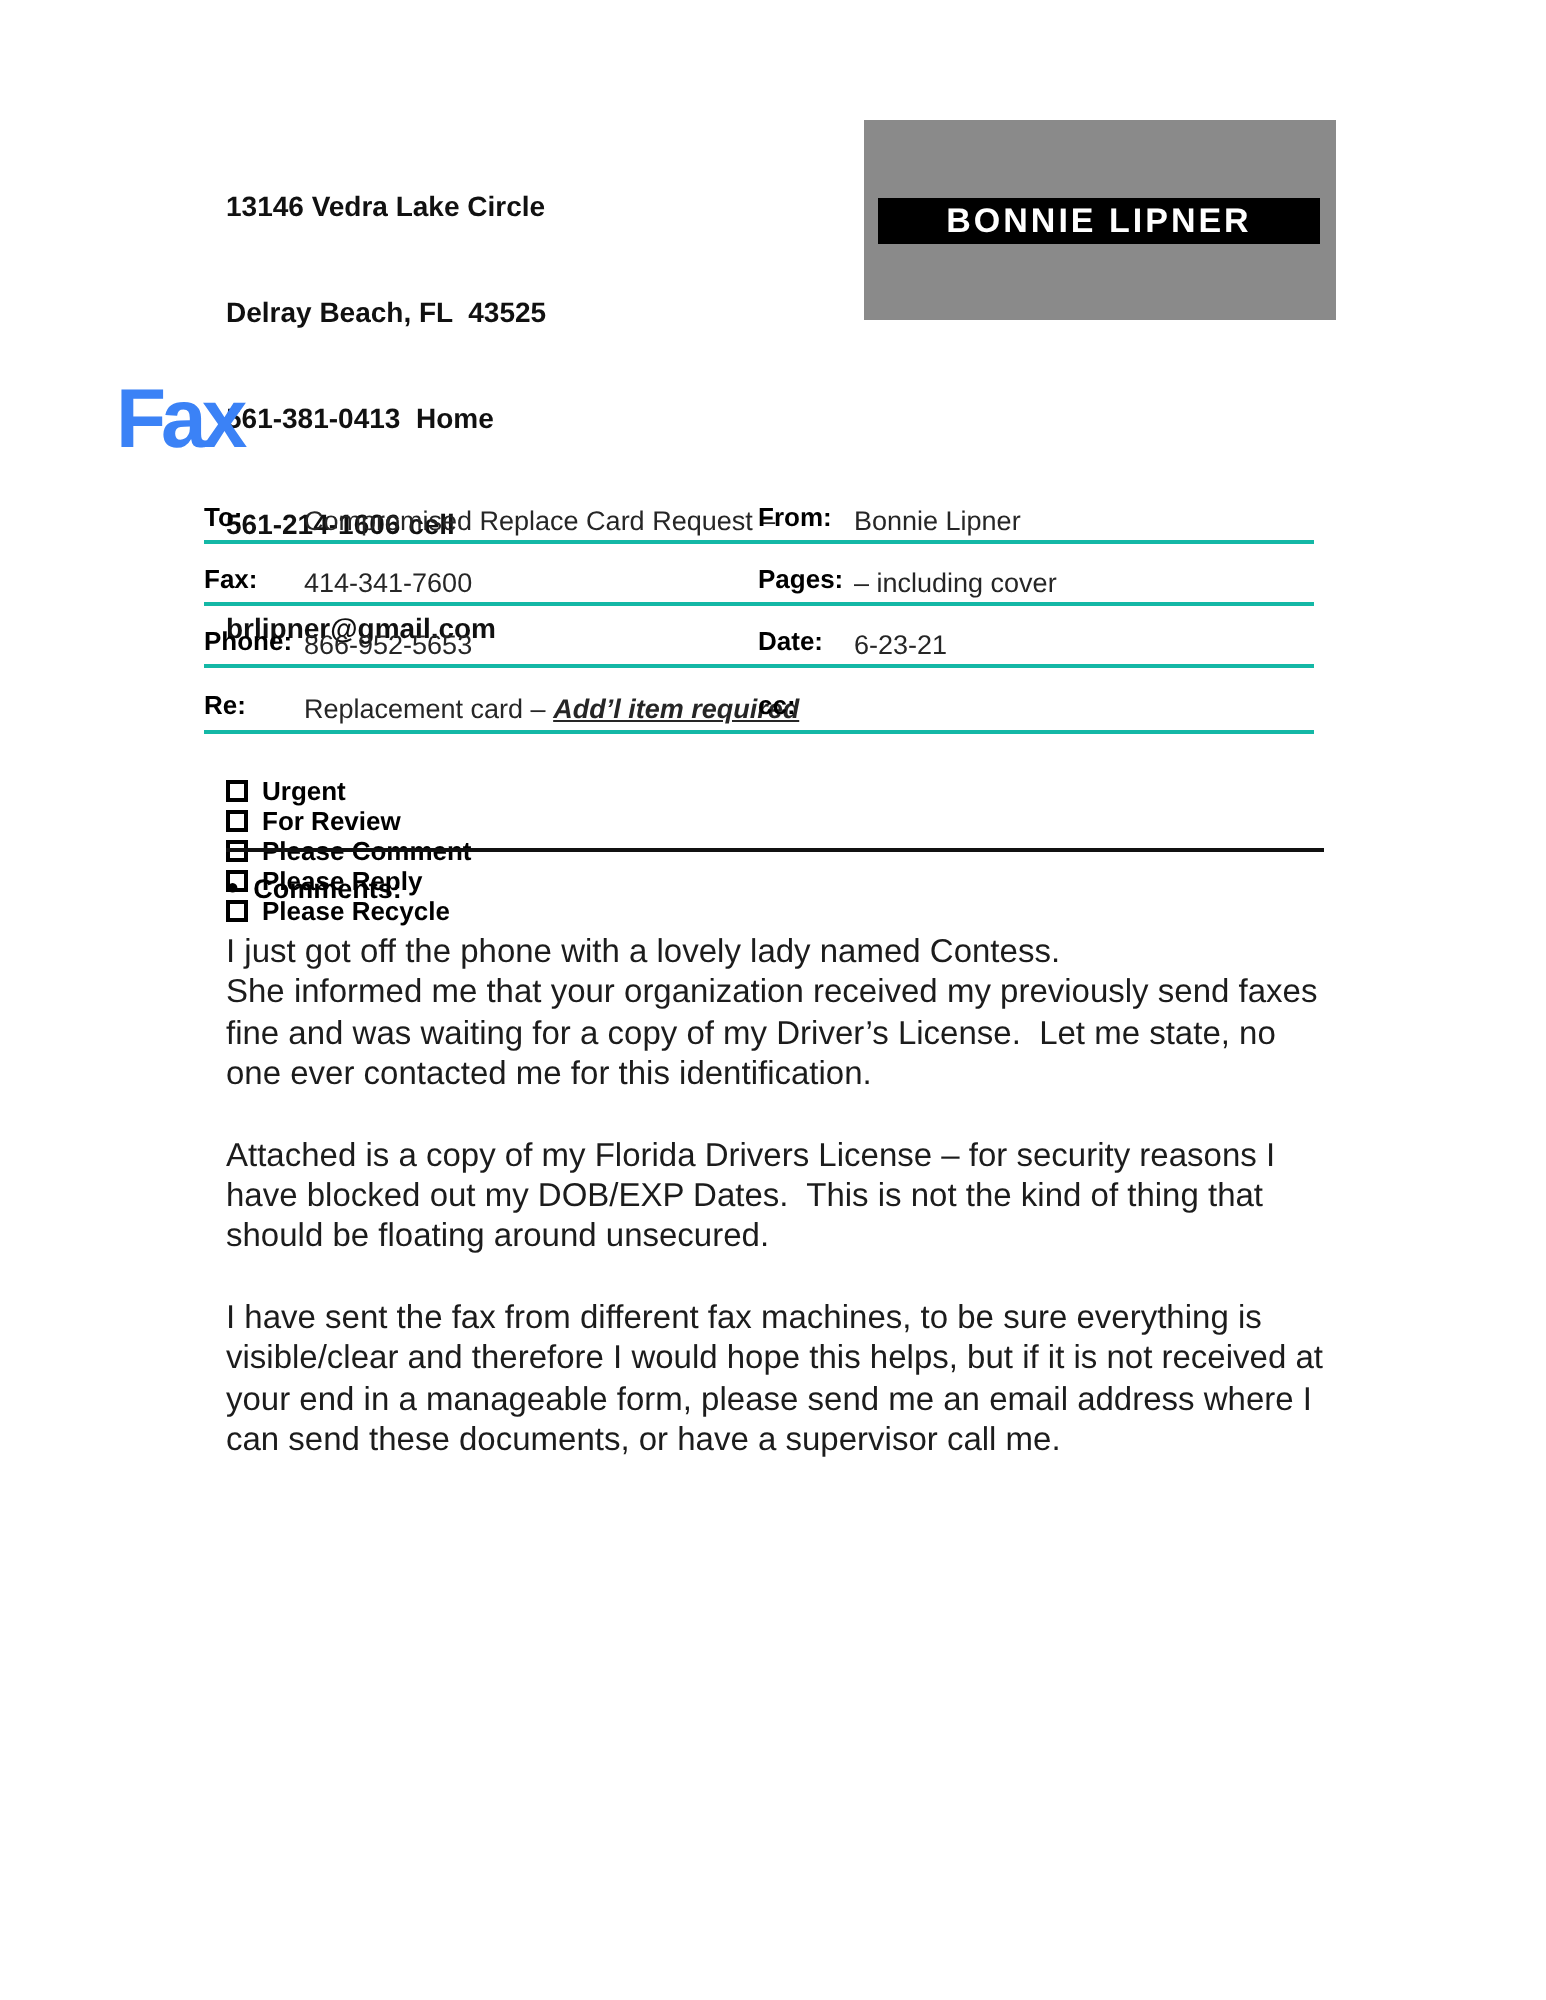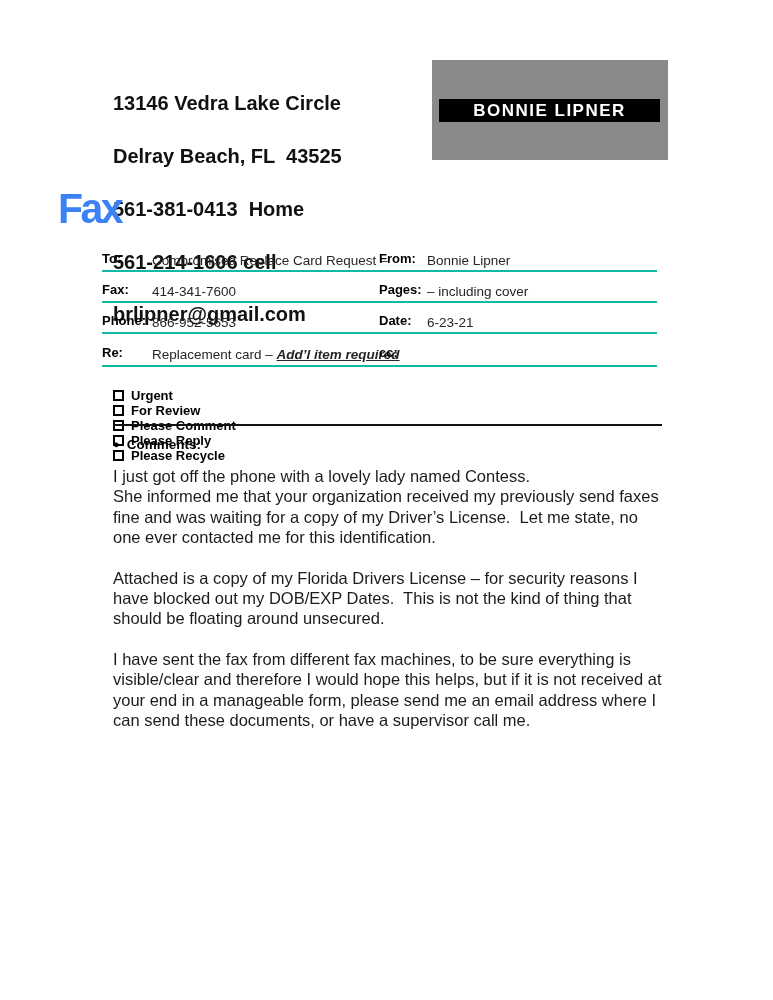--- a/index.html
+++ b/index.html
@@ -11,21 +11,21 @@
     background: #ffffff;
     font-family: "Liberation Sans", sans-serif;
     color: #1a1a1a;
     overflow: hidden;
   }
   
   .address-block {
     position: absolute;
     left: 113px;
     top: 60px;
-    font-size: 20px;
+    font-size: 14px;
     font-weight: bold;
     line-height: 17.6px;
     color: #111;
     white-space: pre-wrap;
   }
   .name-badge {
     position: absolute;
     left: 432px;
     top: 60px;
     width: 236px;

